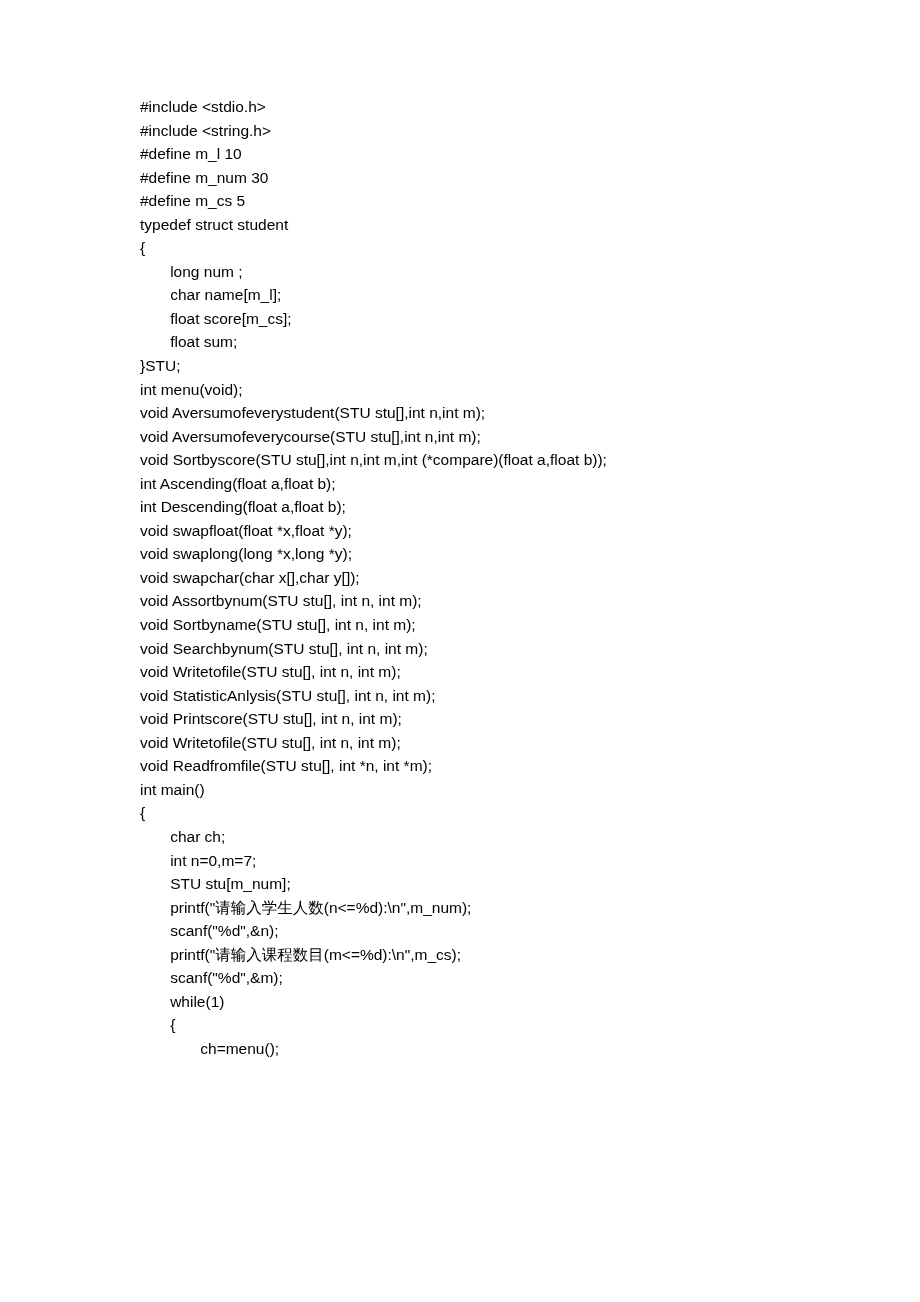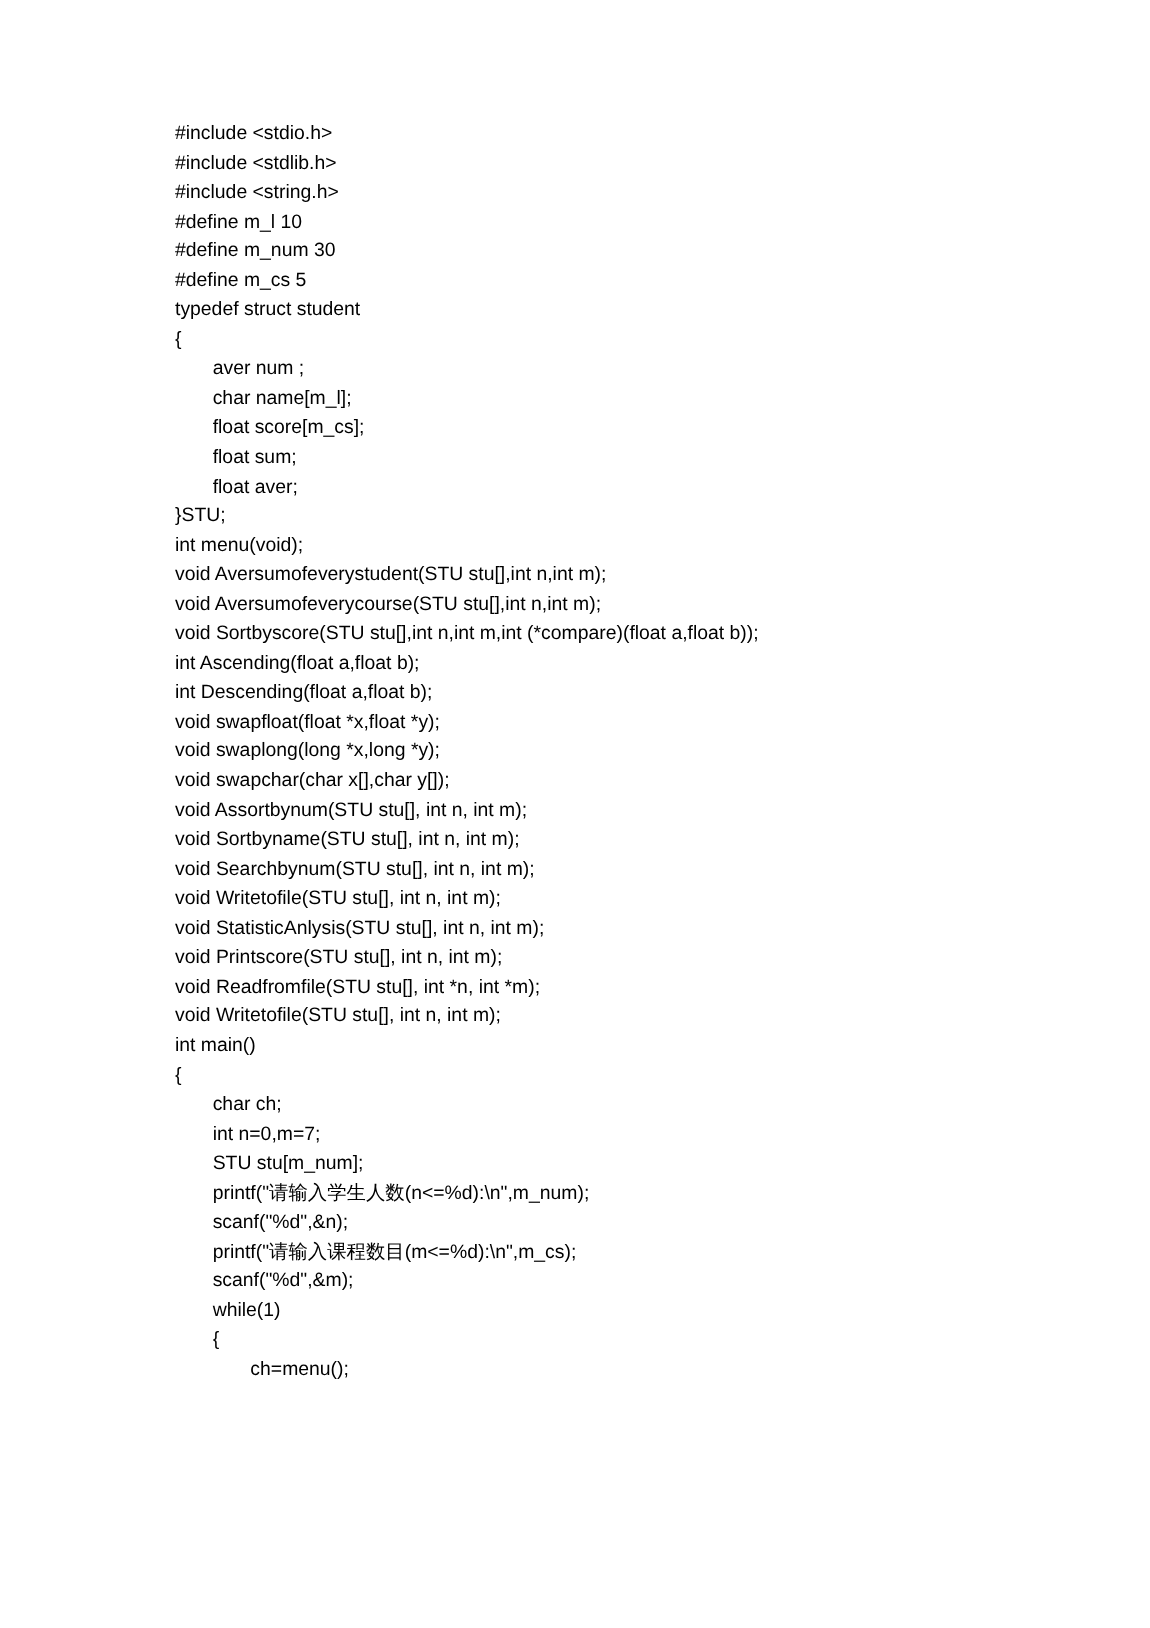--- a/index.html
+++ b/index.html
@@ -19,50 +19,48 @@
     .code-line {
       white-space: pre;
       font-family: Arial, "Microsoft YaHei", sans-serif;
     }
   </style>
 </head>
 <body>
 
 <div>
   <div class="code-line">#include &lt;stdio.h&gt;</div>
-  <div class="code-line">#include &lt;stdlib.h&gt;</div>
   <div class="code-line">#include &lt;string.h&gt;</div>
   <div class="code-line">#define m_l 10</div>
   <div class="code-line">#define m_num 30</div>
   <div class="code-line">#define m_cs 5</div>
   <div class="code-line">typedef struct student</div>
   <div class="code-line">{</div>
-  <div class="code-line">       aver num ;</div>
+  <div class="code-line">       long num ;</div>
   <div class="code-line">       char name[m_l];</div>
   <div class="code-line">       float score[m_cs];</div>
   <div class="code-line">       float sum;</div>
-  <div class="code-line">       float aver;</div>
   <div class="code-line">}STU;</div>
   <div class="code-line">int menu(void);</div>
   <div class="code-line">void Aversumofeverystudent(STU stu[],int n,int m);</div>
   <div class="code-line">void Aversumofeverycourse(STU stu[],int n,int m);</div>
   <div class="code-line">void Sortbyscore(STU stu[],int n,int m,int (*compare)(float a,float b));</div>
   <div class="code-line">int Ascending(float a,float b);</div>
   <div class="code-line">int Descending(float a,float b);</div>
   <div class="code-line">void swapfloat(float *x,float *y);</div>
   <div class="code-line">void swaplong(long *x,long *y);</div>
   <div class="code-line">void swapchar(char x[],char y[]);</div>
   <div class="code-line">void Assortbynum(STU stu[], int n, int m);</div>
   <div class="code-line">void Sortbyname(STU stu[], int n, int m);</div>
   <div class="code-line">void Searchbynum(STU stu[], int n, int m);</div>
   <div class="code-line">void Writetofile(STU stu[], int n, int m);</div>
   <div class="code-line">void StatisticAnlysis(STU stu[], int n, int m);</div>
   <div class="code-line">void Printscore(STU stu[], int n, int m);</div>
+  <div class="code-line">void Writetofile(STU stu[], int n, int m);</div>
   <div class="code-line">void Readfromfile(STU stu[], int *n, int *m);</div>
-  <div class="code-line">void Writetofile(STU stu[], int n, int m);</div>
   <div class="code-line">int main()</div>
   <div class="code-line">{</div>
   <div class="code-line">       char ch;</div>
   <div class="code-line">       int n=0,m=7;</div>
   <div class="code-line">       STU stu[m_num];</div>
   <div class="code-line">       printf("请输入学生人数(n&lt;=%d):\n",m_num);</div>
   <div class="code-line">       scanf("%d",&amp;n);</div>
   <div class="code-line">       printf("请输入课程数目(m&lt;=%d):\n",m_cs);</div>
   <div class="code-line">       scanf("%d",&amp;m);</div>
   <div class="code-line">       while(1)</div>

